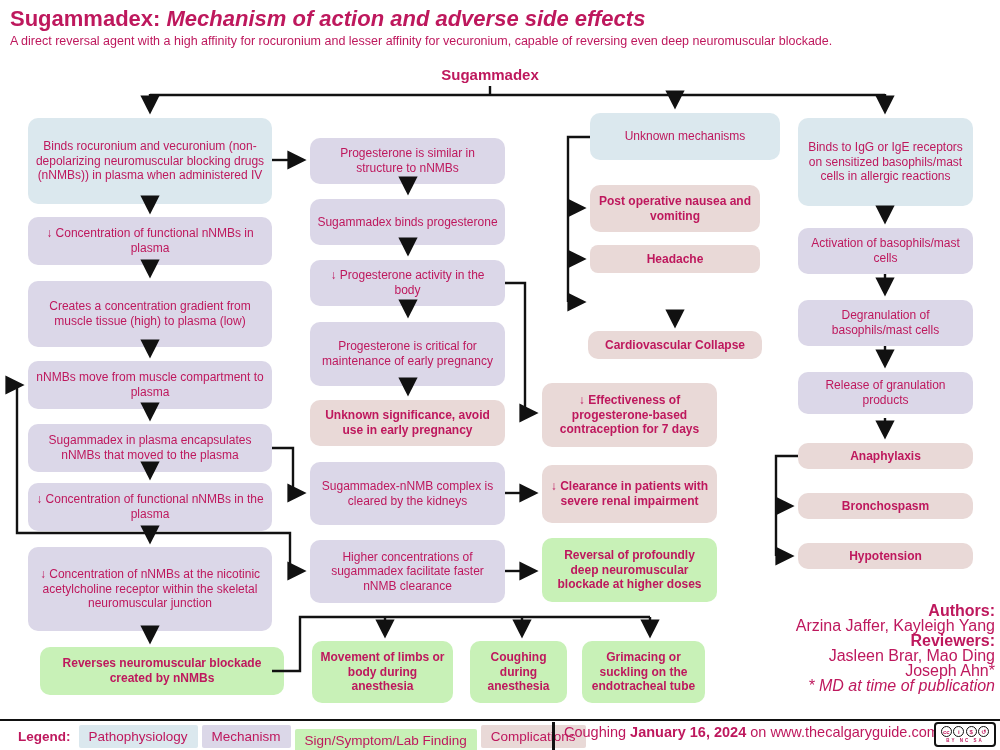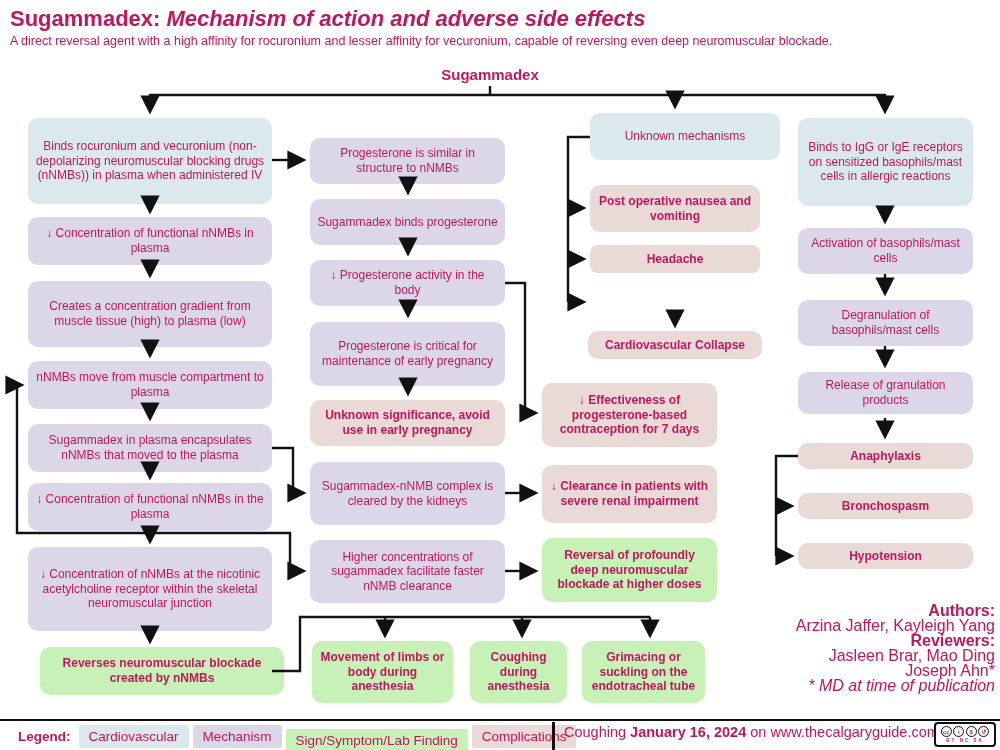--- a/index.html
+++ b/index.html
@@ -159,21 +159,21 @@
     <div class="hd">Authors:</div>
     <div>Arzina Jaffer, Kayleigh Yang</div>
     <div class="hd">Reviewers:</div>
     <div>Jasleen Brar, Mao Ding</div>
     <div>Joseph Ahn*</div>
     <div class="note">* MD at time of publication</div>
   </div>
 
   <div class="legend-bar">
     <span class="legend-label">Legend:</span>
-    <span class="swatch sw-blue">Cardiovascular</span>
+    <span class="swatch sw-blue">Pathophysiology</span>
     <span class="swatch sw-lav">Mechanism</span>
     <span class="swatch sw-green">Sign/Symptom/Lab Finding</span>
     <span class="swatch sw-pink">Complications</span>
   </div>
   <div class="legend-divider"></div>
   <div class="published">
     <span>Coughing </span><b>January 16, 2024</b><span> on www.thecalgaryguide.com</span>
   </div>
   <div class="cc-badge">
     <div class="cc-row">

